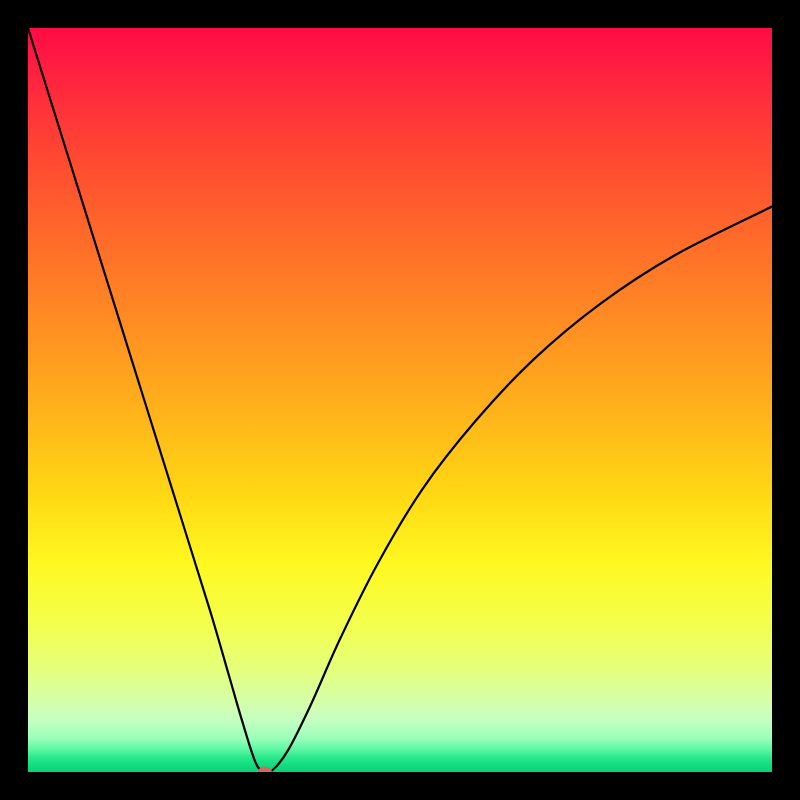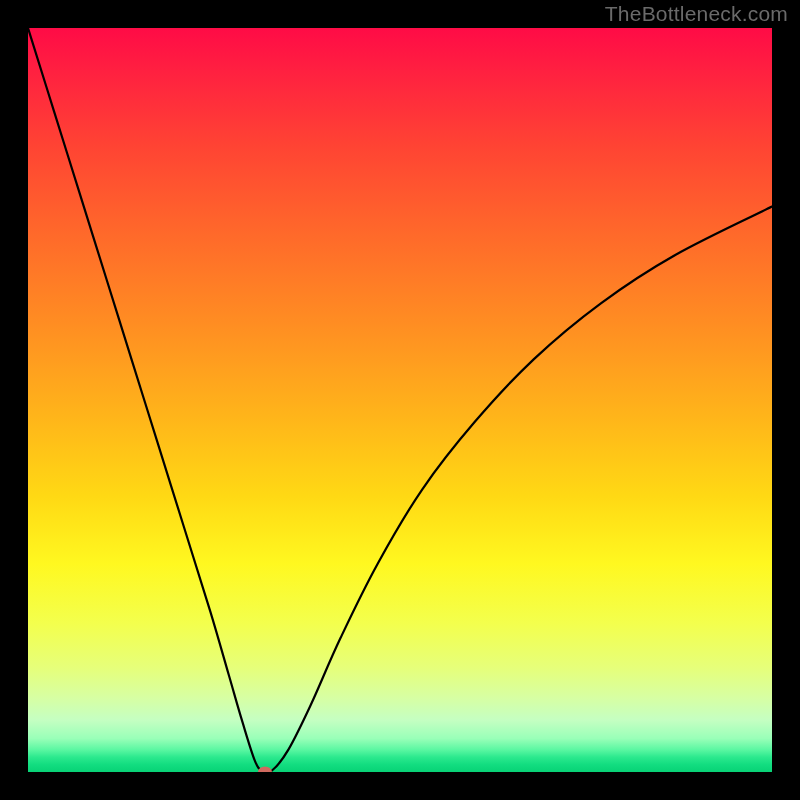--- a/index.html
+++ b/index.html
@@ -74,21 +74,20 @@
     background: #cf6a5f;
     transform: translate(-50%, -50%);
     z-index: 3;
   }
 </style>
 </head>
 <body>
 
 <div class="frame">
 
-  <div class="attribution">TheBottleneck.com</div>
 
   <div class="plot-area">
     <div class="gradient"></div>
 
     <svg class="curve" viewBox="0 0 744 744" preserveAspectRatio="none">
       <path id="curve-path" fill="none" stroke="#000000" stroke-width="2.2" stroke-linecap="round" stroke-linejoin="round" d="M 0.00 0.00 C 4.69 15.00, 16.67 53.33, 26.04 83.33 C 35.41 113.33, 42.71 136.66, 52.08 166.66 C 61.45 196.65, 68.75 219.99, 78.12 249.98 C 87.49 279.98, 94.79 303.31, 104.16 333.31 C 113.53 363.31, 120.83 386.64, 130.20 416.64 C 139.57 446.64, 146.87 469.97, 156.24 499.97 C 165.61 529.97, 174.24 556.78, 182.28 583.30 C 190.32 609.81, 195.12 627.46, 200.88 647.28 C 206.64 667.10, 209.58 678.01, 214.27 693.41 C 218.96 708.81, 223.30 724.00, 226.92 732.84 C 230.54 741.68, 231.28 740.77, 234.36 742.51 C 237.44 744.25, 239.34 746.26, 244.03 742.51 C 248.72 738.76, 253.44 733.46, 260.40 721.68 C 267.36 709.90, 273.35 697.13, 282.72 677.04 C 292.09 656.95, 300.43 635.52, 312.48 610.08 C 324.53 584.64, 334.95 562.46, 349.68 535.68 C 364.41 508.90, 376.91 486.72, 394.32 461.28 C 411.73 435.84, 426.31 417.76, 446.40 394.32 C 466.49 370.88, 483.15 352.51, 505.92 331.08 C 528.69 309.65, 547.44 294.03, 572.88 275.28 C 598.32 256.53, 616.48 244.33, 647.28 226.92 C 678.08 209.51, 726.59 187.26, 744.00 178.56"></path>
     </svg>
 
     <div class="marker" id="marker" style="left: 236.592px; top: 744px; background: rgb(207, 106, 95);"></div>
   </div>

